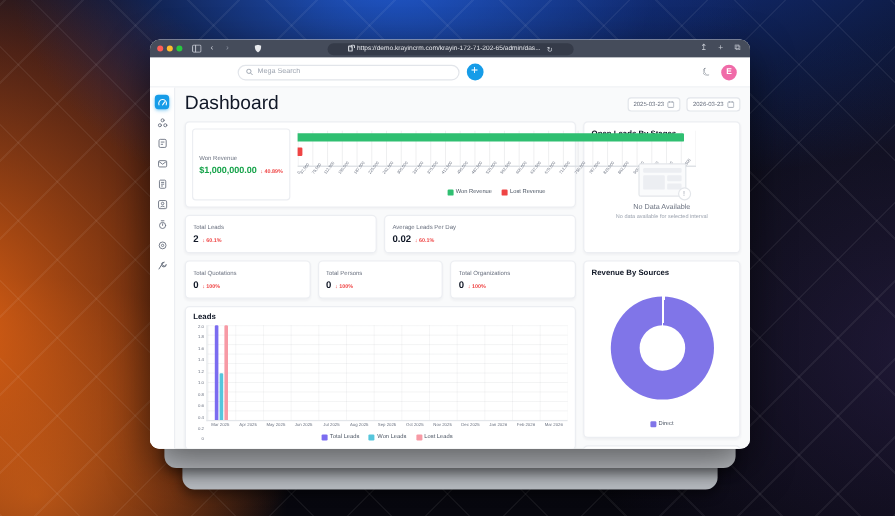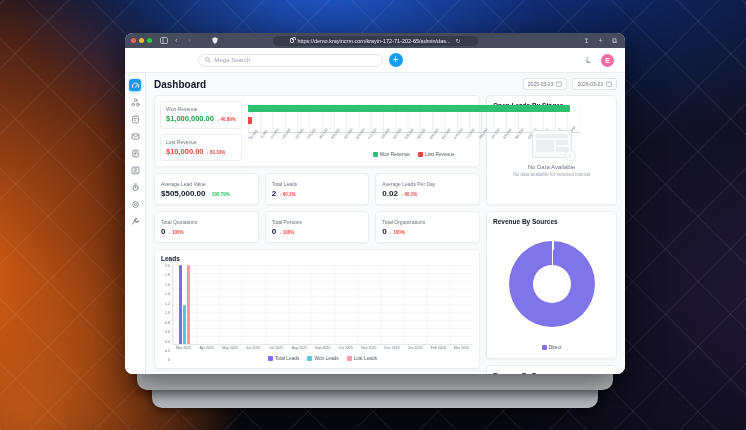--- a/index.html
+++ b/index.html
@@ -56,21 +56,21 @@
   .moon{ font-size:9px; color:#4b5563; transform:rotate(-25deg);}
   .avatar{ width:13px; height:13px; border-radius:50%; background:#f06ba8; color:#fff; font-size:7px;
     display:flex; align-items:center; justify-content:center; font-weight:bold;}
   
   .content{ display:flex; height:301px; background:#f9fafb;}
   .side{ width:21px; background:#fff; border-right:1px solid #eceef2; display:flex; flex-direction:column; align-items:center; padding-top:6px; gap:5px;}
   .side .sicon{ width:12px; height:12px; border-radius:3px; display:flex; align-items:center; justify-content:center; color:#6b7280;}
   .side .sicon.active{ background:#169ce8; color:#fff; box-shadow:0 1px 3px rgba(22,156,232,.5);}
   .main{ flex:1; padding:5px 8px 0 8px; overflow:hidden;}
   .page-head{ display:flex; align-items:center; justify-content:space-between; margin-bottom:5px;}
-  .page-title{ font-size:10px; font-weight:bold; color:#111827;}
+  .page-title{ font-size:16px; font-weight:normal; color:#111827;}
   .dates{ display:flex; gap:5px;}
   .datepill{ height:12px; background:#fff; border:1px solid #e2e5ea; border-radius:3px; display:flex; align-items:center; gap:3px; padding:0 4px;}
   .datepill span{ font-size:5px; color:#6b7280;}
   .cols{ display:flex; gap:6px;}
   .leftcol{ width:326px; display:flex; flex-direction:column; gap:6px;}
   .rightcol{ flex:1; display:flex; flex-direction:column; gap:6px;}
   .card{ background:#fff; border:1px solid #eceef2; border-radius:4px; box-shadow:0 1px 2px rgba(16,24,40,.04);}
   .card-title{ font-size:6.5px; font-weight:bold; color:#111827;}
   
   .rev{ height:72px; display:flex; padding:5px; gap:6px;}
@@ -302,27 +302,20 @@
 
           <div class="card rev">
             <div class="rev-left">
               <div class="minicard">
                 <div class="mini-label">Won Revenue</div>
                 <div class="mini-row">
                   <span class="mini-val val-green">$1,000,000.00</span>
                   <span class="delta down">↓ 40.89%</span>
                 </div>
               </div>
-              <div class="minicard">
-                <div class="mini-label">Lost Revenue</div>
-                <div class="mini-row">
-                  <span class="mini-val val-red">$10,000.00</span>
-                  <span class="delta down">↓ 83.33%</span>
-                </div>
-              </div>
             </div>
             <div class="rev-chart">
               <div class="rev-plot">
                 <div class="rev-bar won"></div>
                 <div class="rev-bar lost"></div>
               </div>
               <div class="rev-ticks" id="rev-ticks">
                   <span>0</span>
                   <span>37,500</span>
                   <span>75,000</span>
@@ -359,27 +352,20 @@
                   </span>
                   <span class="li">
                     <i class="sw" style="background: rgb(239, 68, 68);"></i>
                     <span class="lt">Lost Revenue</span>
                   </span>
                 </div>
             </div>
           </div>
 
           <div class="stat-row3" id="stat-row-1">
-              <div class="stat-card">
-                <div class="stat-label">Average Lead Value</div>
-                <div class="stat-vals">
-                  <span class="stat-value">$505,000.00</span>
-                  <span class="delta up">↑ 300.79%</span>
-                </div>
-              </div>
               <div class="stat-card">
                 <div class="stat-label">Total Leads</div>
                 <div class="stat-vals">
                   <span class="stat-value">2</span>
                   <span class="delta down">↓ 60.1%</span>
                 </div>
               </div>
               <div class="stat-card">
                 <div class="stat-label">Average Leads Per Day</div>
                 <div class="stat-vals">

